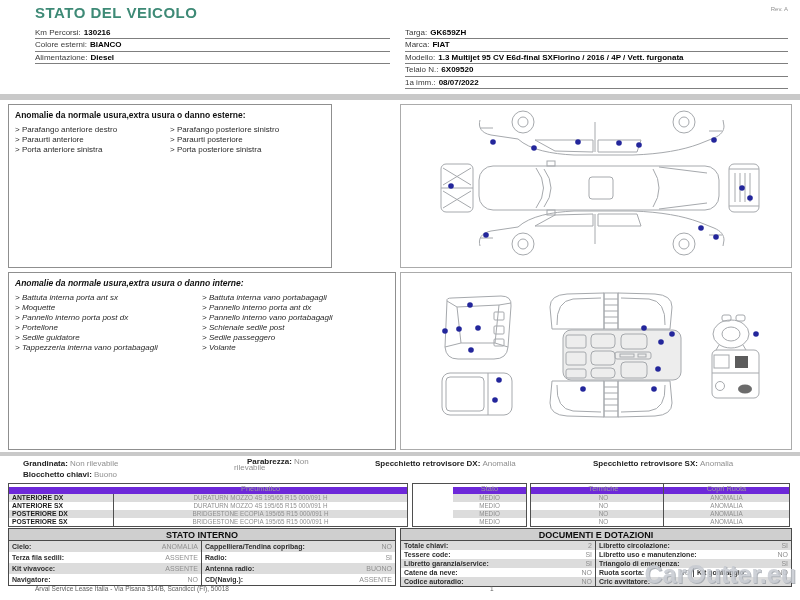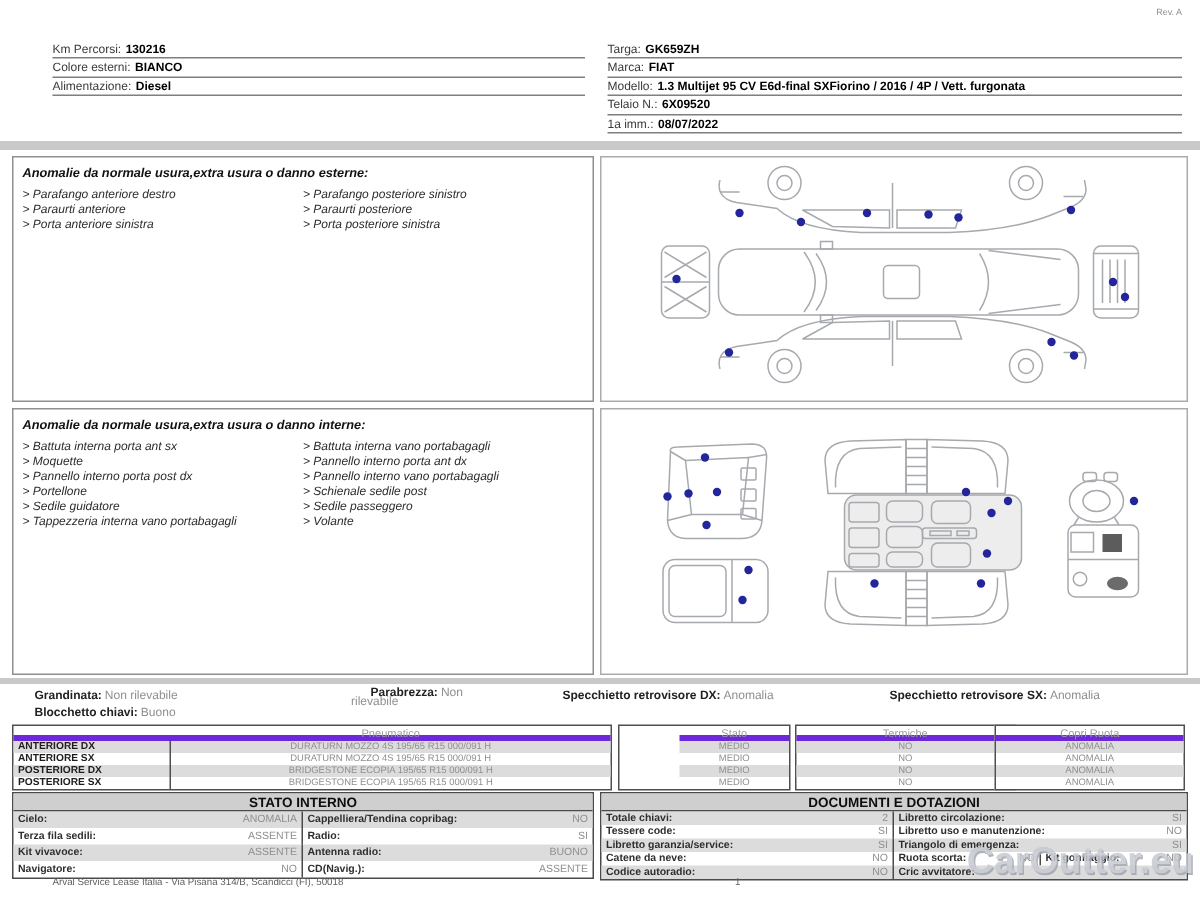--- a/index.html
+++ b/index.html
@@ -24,21 +24,21 @@
   .flabel { color:#3a3a3a; }
   .fvalue { font-weight:bold; color:#000; margin-left:3px; }
 
   
   .band { position:absolute; left:0; width:800px; background:#c9c9c9; }
   .band1 { top:94px; height:6px; }
   .band2 { top:452px; height:4px; }
 
   
   .abox { position:absolute; border:1px solid #8f8f8f; background:#fff; padding:5px 6px; }
-  .abox-ext { left:8px; top:104px; width:388px; height:164px;font-style:italic; }
+  .abox-ext { left:8px; top:104px; width:324px; height:164px; }
   .abox-int { left:8px; top:272px; width:388px; height:178px;font-style:italic; }
   .abox h3 { font-size:8.5px; font-weight:bold; color:#111; margin-bottom:5px; }
   .acols { display:flex; font-size:8px; color:#2b2b2b; line-height:1.25; }
   .acol { width:50%; padding-right:4px; }
   .aitem::before { content:"> "; }
 
   
   .dbox { position:absolute; border:1px solid #ababab; background:#fff; }
   .dbox-ext { left:400px; top:104px; width:392px; height:164px; }
   .dbox-int { left:400px; top:272px; width:392px; height:178px; }
@@ -56,21 +56,21 @@
   .c-sx { left:578px; top:0; }
 
   
   .tires { position:absolute; top:483px; left:0; width:800px; height:42px; }
   .tgroup { position:absolute; top:0; border:1px solid #4f4f4f; background:#fff; }
   .tg-main     { left:8px;   width:400px; }
   .tg-stato    { left:412px; width:115px;padding-left:40px; }
   .tg-termiche { left:530px; width:147px; }
   .tg-copri    { left:663px; width:127px; }
   .thead { height:10px; line-height:10px; text-align:center; color:#9d9d9d;
-           border-bottom:4px solid #6d28d9; font-size:7.4px; display:flex; }
+           border-bottom:7px solid #6d28d9; font-size:7.4px; display:flex; }
   .thead .tspacer { width:105px; }
   .thead .tht { flex:1; text-align:center; }
   .trow { height:8px; line-height:8px; display:flex; }
   .trow.shade { background:#dcdcdc; }
   .tpos { width:105px; font-weight:bold; color:#1d1d1d; padding-left:3px;
           border-right:1px solid #4f4f4f; font-size:6.8px; }
   .tname { flex:1; text-align:center; color:#8f8f8f; font-size:6.3px; }
   .tval { width:100%; text-align:center; color:#8f8f8f; font-size:6.3px; }
 
   
@@ -96,20 +96,21 @@
   .footer { position:absolute; left:35px; top:585px; font-size:6.5px; color:#5e5e5e; }
   .pagenum { position:absolute; left:490px; top:585px; font-size:6.5px; color:#5e5e5e; }
   .watermark { position:absolute; right:4px; bottom:11px; font-size:25px; font-weight:bold;
                color:#c6cad1; text-shadow:1px 1px 0 #a2a7ae; letter-spacing:0; opacity:.85; }
 </style>
 </head>
 <body>
 
 <div class="page">
 
+  <div class="title">STATO DEL VEICOLO</div>
   <div class="rev">Rev. A</div>
 
   <div class="hdr hdr-left">
     <div class="frow">
       <span class="flabel">Km Percorsi:</span><span class="fvalue">130216</span>
     </div>
     <div class="frow">
       <span class="flabel">Colore esterni:</span><span class="fvalue">BIANCO</span>
     </div>
     <div class="frow">

